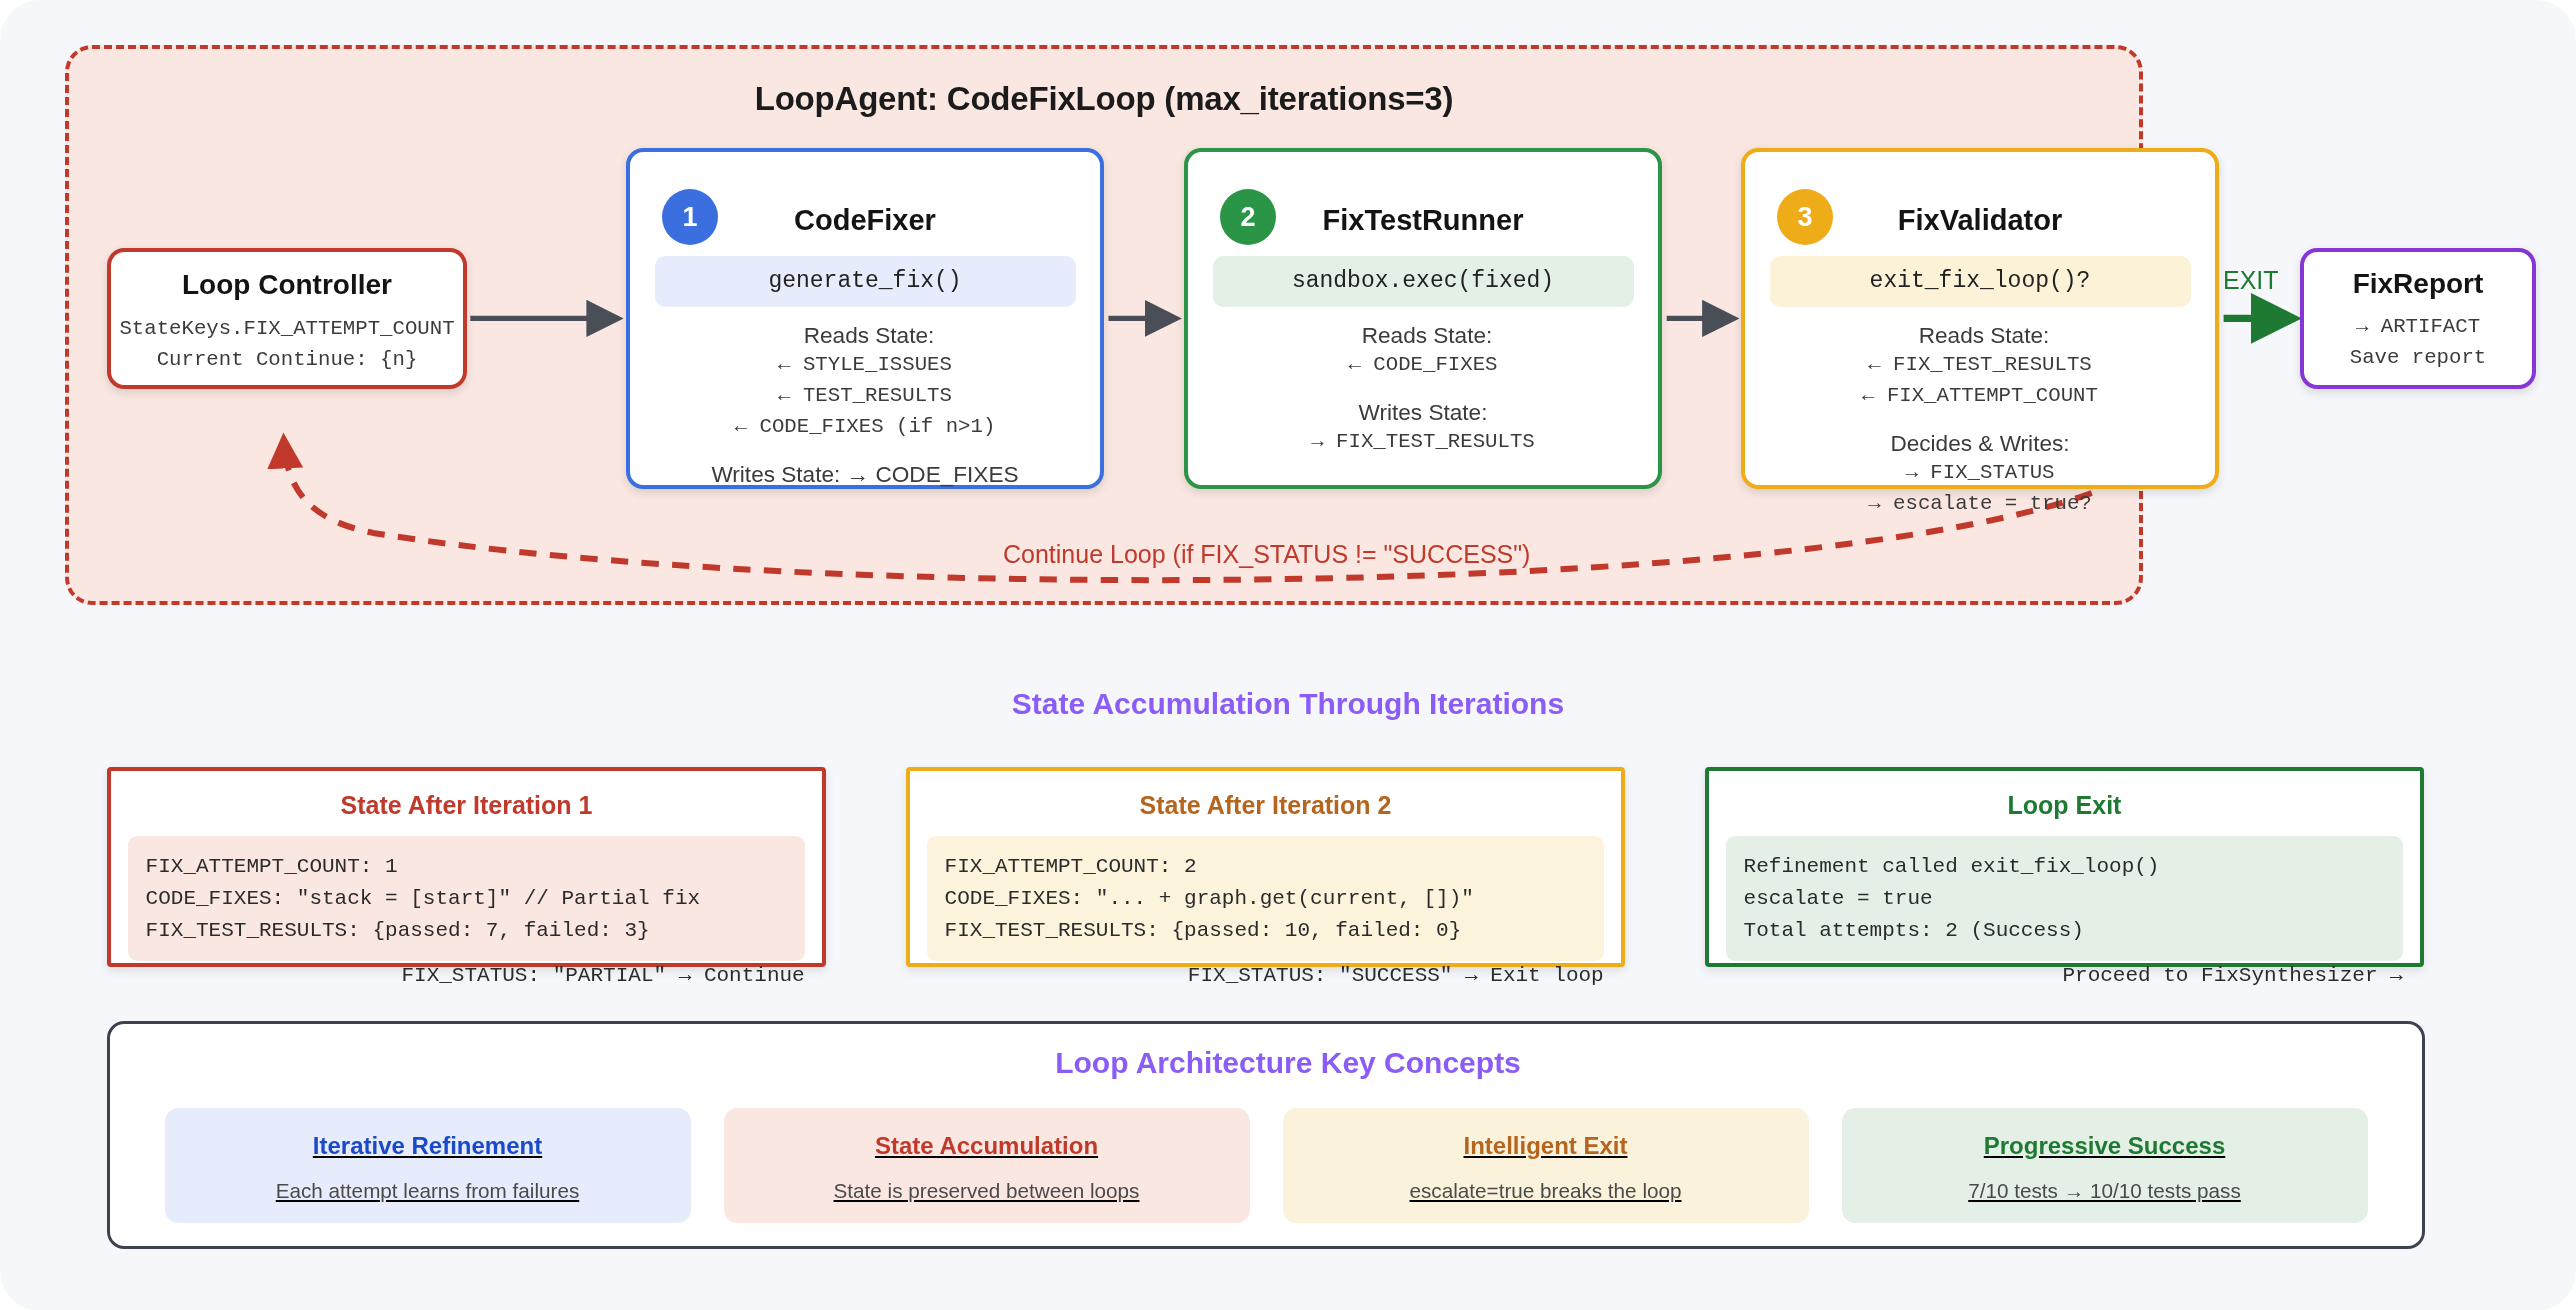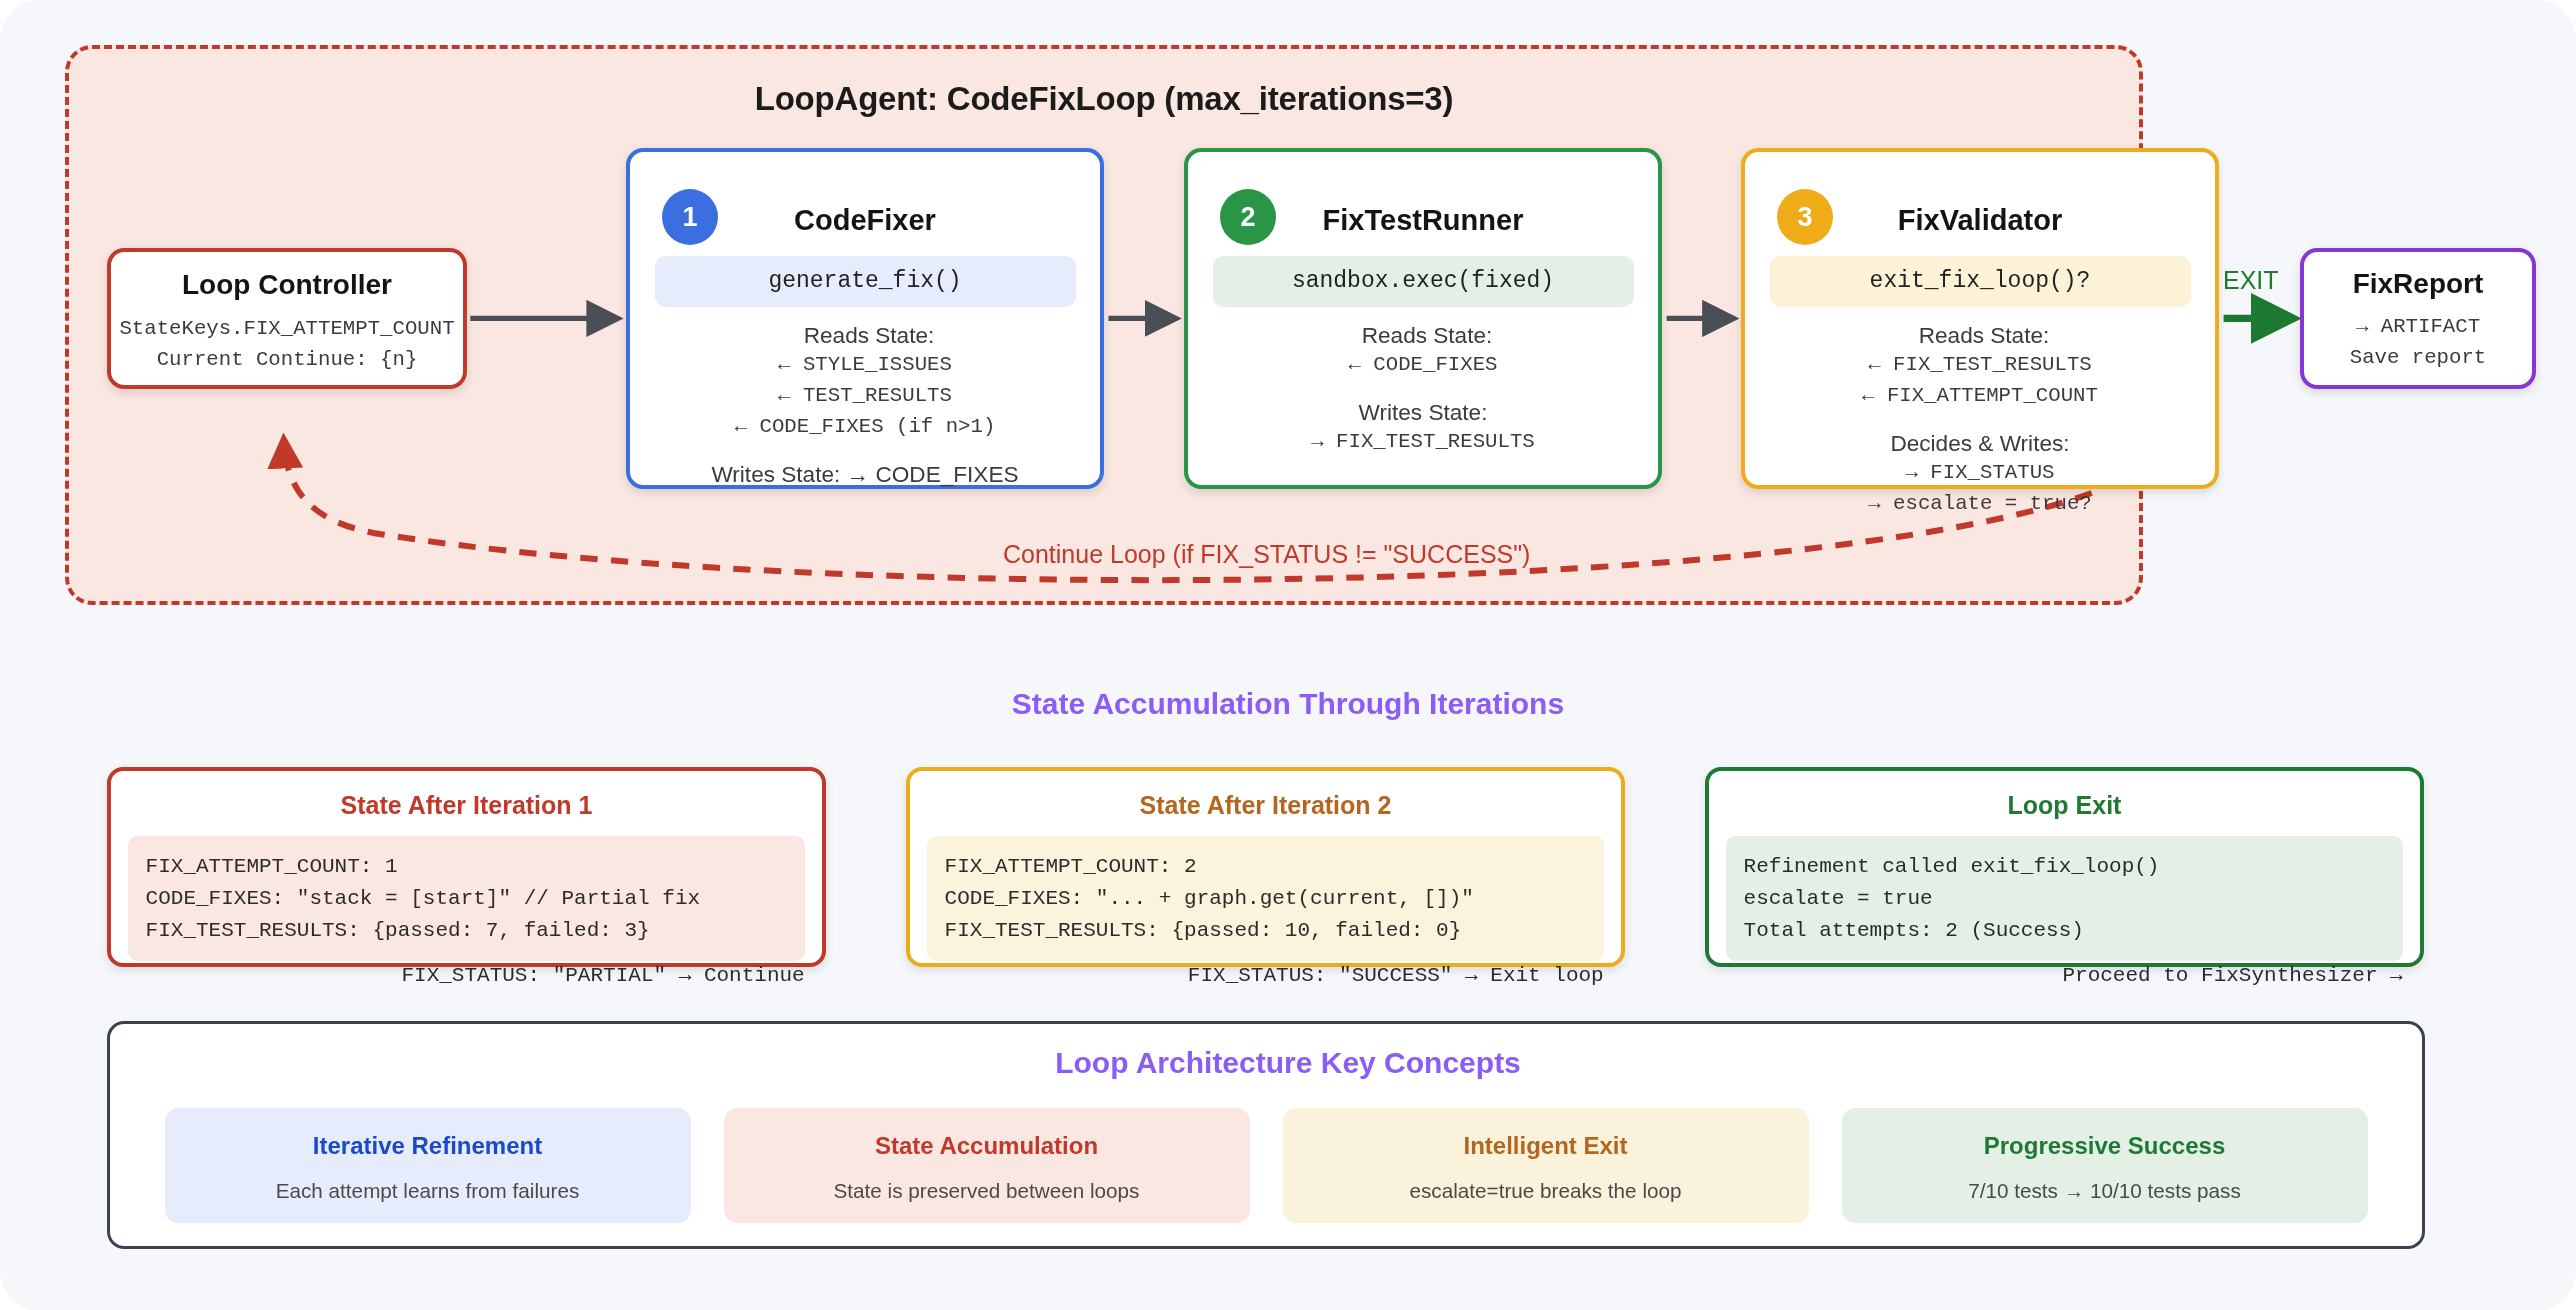--- a/index.html
+++ b/index.html
@@ -174,21 +174,21 @@
     font-size: 30px;
     font-weight: bold;
     color: #8b5cf6;
   }
   #heading-state { top: 687px; }
 
   
   .state-card {
     position: absolute;
     background: #ffffff;
-    border-radius: 16px;
+    border-radius: 4px;
     box-sizing: border-box;
     box-shadow: 0 3.3px 9.3px rgba(0,0,0,0.10);
     overflow: visible;
   }
   .state-title {
     text-align: center;
     font-size: 25px;
     font-weight: bold;
     margin-top: 20px;
   }
@@ -240,20 +240,21 @@
     position: absolute;
     top: 1046px;
   }
   .concepts-row {
     position: absolute;
     left: 0; top: 84px;
     width: 100%;
     display: flex;
     justify-content: center;
     gap: 33px;
+    text-decoration: underline;
   }
   .concept-card {
     width: 526px;
     height: 115px;
     border-radius: 13.3px;
     box-sizing: border-box;
     padding-top: 24px;
   }
   .concept-title {
     text-align: center;

